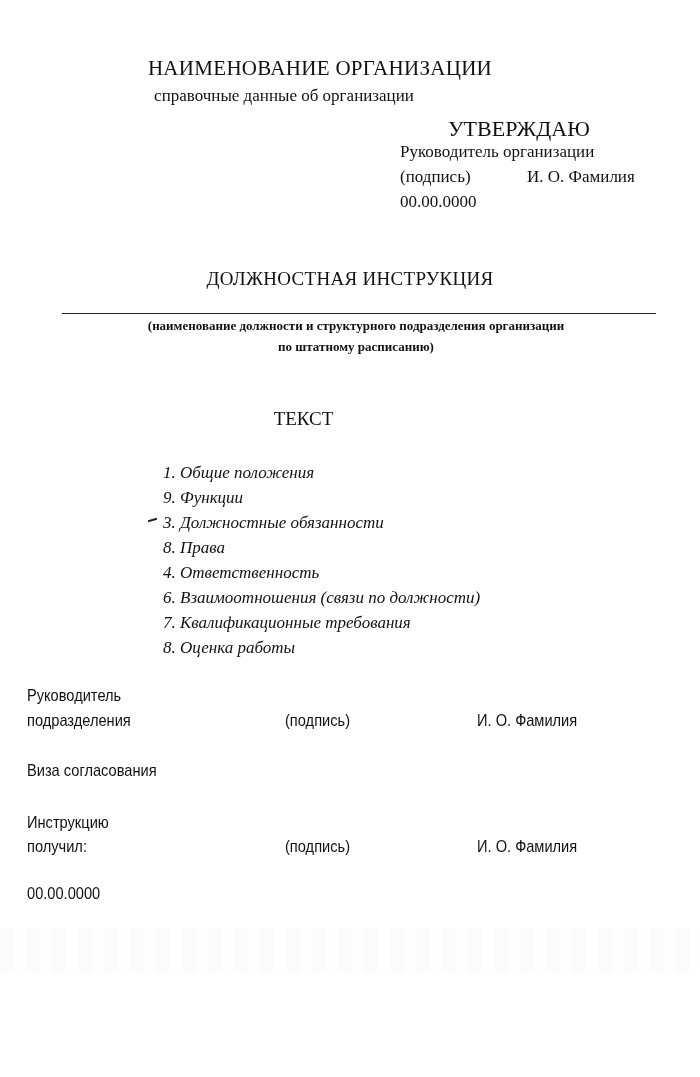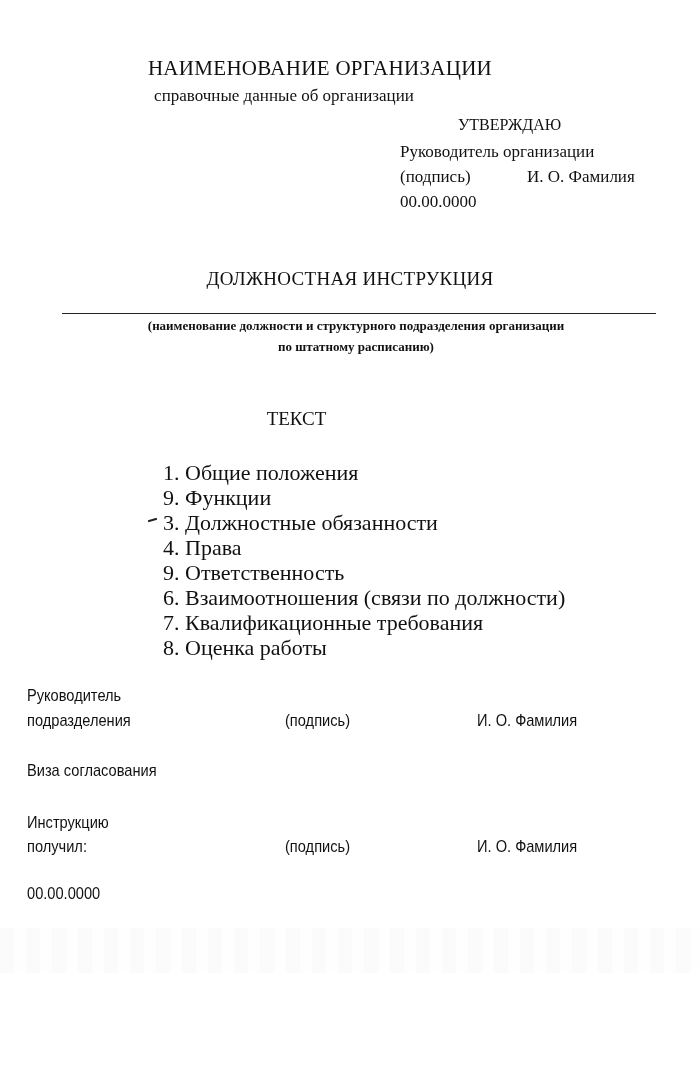--- a/index.html
+++ b/index.html
@@ -23,21 +23,21 @@
       font-size: 21px;
       letter-spacing: 0.3px;
     }
     .org-subtitle {
       left: 0; width: 568px; top: 86px;
       text-align: center;
       font-size: 17px;
     }
 
     .approve-block { left: 400px; top: 116px; width: 280px; font-size: 17px; }
-    .approve-title { position: absolute; left: 58px; top: 0; font-size: 16px; }
+    .approve-title { position: absolute; left: 48px; top: 0; font-size: 22px; }
     .approve-role { position: absolute; left: 0; top: 26px; }
     .approve-sign { position: absolute; left: 0; top: 51px; }
     .approve-name { position: absolute; left: 127px; top: 51px; }
     .approve-date { position: absolute; left: 0; top: 76px; }
 
     .doc-title {
       left: 0; width: 700px; top: 268px;
       text-align: center;
       font-size: 19px;
       letter-spacing: 0.3px;
@@ -55,31 +55,32 @@
       font-weight: bold;
     }
     .position-caption-2 {
       left: 0; width: 712px; top: 339px;
       text-align: center;
       font-size: 13px;
       font-weight: bold;
     }
 
     .text-heading {
-      left: 0; width: 593px; top: 408px;
+      left: 7px; width: 593px; top: 408px;
       text-align: center;
       font-size: 19px;
     }
 
     .toc {
       left: 163px; top: 460px;
-      font-size: 22px;
+      font-size: 17px;
       line-height: 25px;
       margin: 0; padding: 0;
       list-style: none;
+      font-style: italic;
     }
     .toc li { margin: 0; padding: 0; }
     .toc-mark {
       position: absolute;
       left: 148px; top: 519px;
       width: 9px; height: 2px;
       background: #222;
       transform: rotate(-15deg);
     }
 
@@ -116,22 +117,22 @@
   <div class="abs position-caption-1">(наименование должности и структурного подразделения организации</div>
   <div class="abs position-caption-2">по штатному расписанию)</div>
 
   <div class="abs text-heading">ТЕКСТ</div>
 
   <div class="toc-mark"></div>
   <ul class="abs toc">
     <li>1. Общие положения</li>
     <li>9. Функции</li>
     <li>3. Должностные обязанности</li>
-    <li>4. Права</li>
-    <li>9. Ответственность</li>
+    <li>8. Права</li>
+    <li>4. Ответственность</li>
     <li>6. Взаимоотношения (связи по должности)</li>
     <li>7. Квалификационные требования</li>
     <li>8. Оценка работы</li>
   </ul>
 
   <div class="abs sig-section" style="top:686px;">Руководитель</div>
   <div class="abs sig-section" style="top:711px;">подразделения</div>
   <div class="abs sig-col2" style="top:711px;">(подпись)</div>
   <div class="abs sig-col3" style="top:711px;">И. О. Фамилия</div>
 

